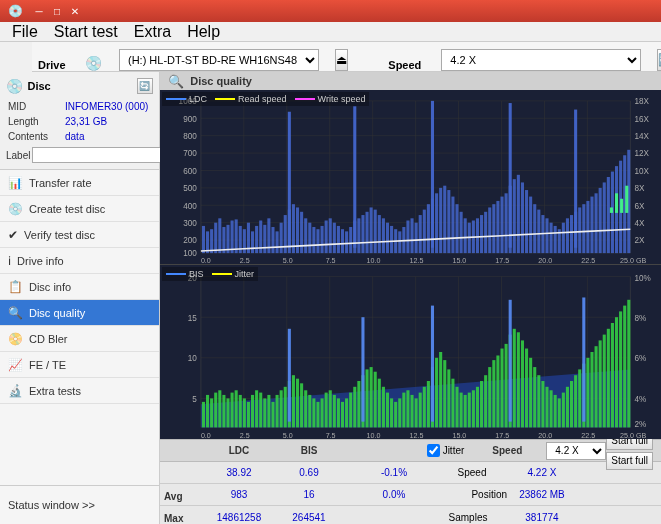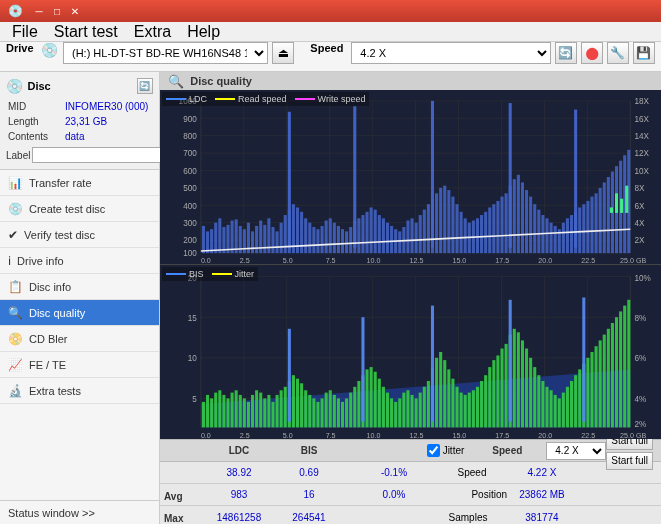--- a/index.html
+++ b/index.html
@@ -31,24 +31,25 @@
       padding: 2px 8px;
       cursor: pointer;
       font-size: 16px;
     }
 
     
     #drivetoolbar {
       background: #f5f5f5;
       height: 30px;
       display: flex;
-      align-items: flex-start;
+      align-items: flex-end;
       padding: 0 6px;
       border-bottom: 1px solid #ccc;
-      gap: 4px;
+      gap: 16px;
+      margin-left: 32px;
     }
     #drivetoolbar label { font-size: 11px; font-weight: bold; margin-right: 4px; }
     #drivetoolbar select {
       height: 22px;
       font-size: 11px;
       border: 1px solid #aaa;
       background: white;
       padding: 0 4px;
       min-width: 200px;
     }
@@ -203,21 +204,21 @@
       z-index: 10;
     }
     .legend-item { display: flex; align-items: center; gap: 3px; }
     .legend-color { width: 20px; height: 2px; }
 
     .nav-status-btn {
       background: none;
       border: none;
       text-align: left;
       width: 100%;
-      height: 24px;
+      height: 39px;
       display: flex;
       align-items: center;
       padding: 0 8px;
       cursor: pointer;
       font-size: 11px;
       color: #333;
       border-top: 1px solid #ccc;
       margin-top: auto;
     }
   </style>

